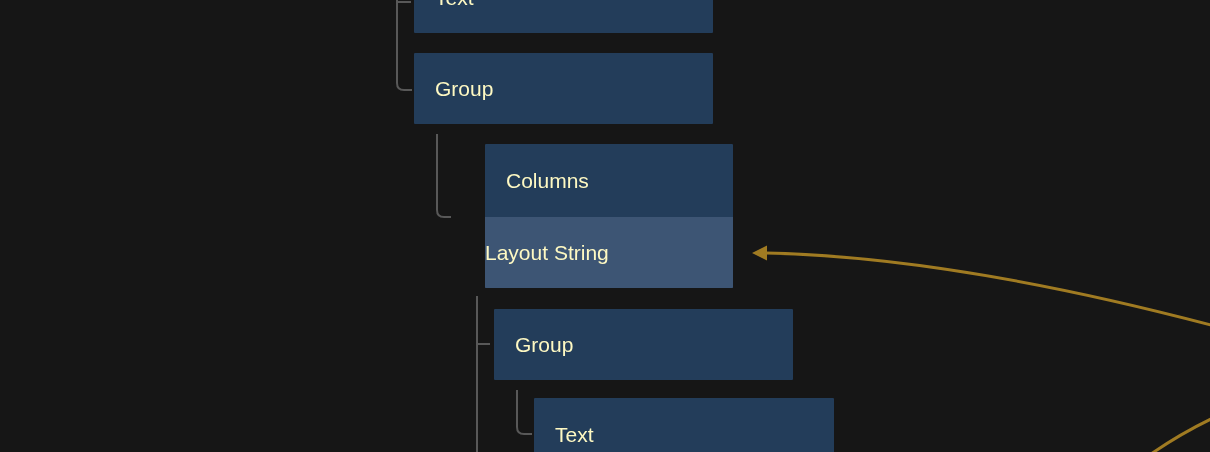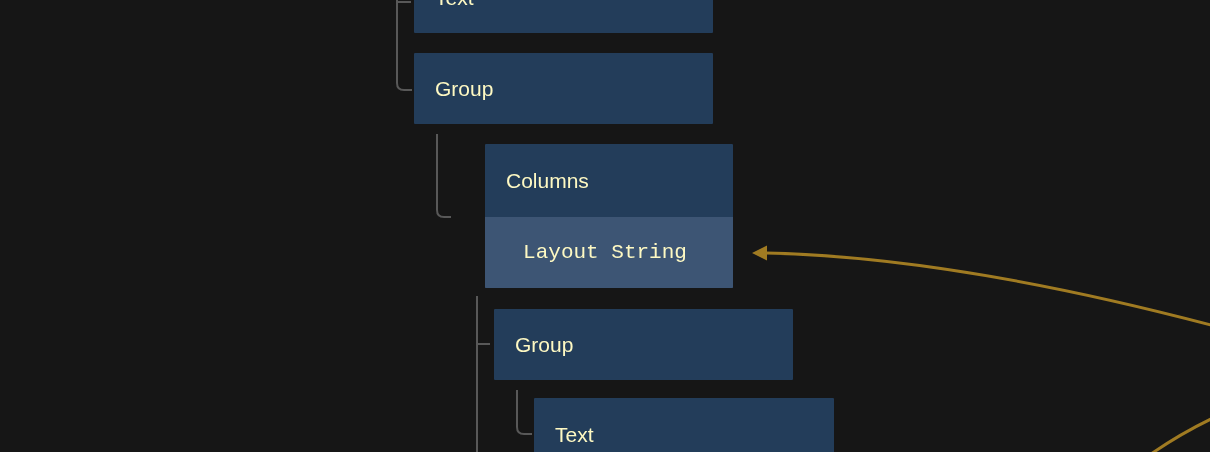--- a/index.html
+++ b/index.html
@@ -34,25 +34,24 @@
   .node-header {
     height: 73px;
     display: flex;
     align-items: center;
     padding-left: 21px;
   }
   .node-field {
     height: 71px;
     display: flex;
     align-items: center;
-    justify-content: center;
+    justify-content: flex-start;
     padding-right: 8px;
     background: #3d5574;
     border-radius: 0 0 1px 1px;
-    font-family: Liberation Mono, monospace;
   }
   
   .n-text-top    { left: 414px; top: -38px; width: 299px; height: 71px; }
   .n-group-top   { left: 414px; top:  53px; width: 299px; height: 71px; }
   .n-columns     { left: 453px; top: 144px; width: 248px; margin-left: 32px; }
   .n-group-inner { left: 494px; top: 309px; width: 299px; height: 71px; }
   .n-text-bottom { left: 534px; top: 398px; width: 300px; height: 72px; }
 </style>
 </head>
 <body>

